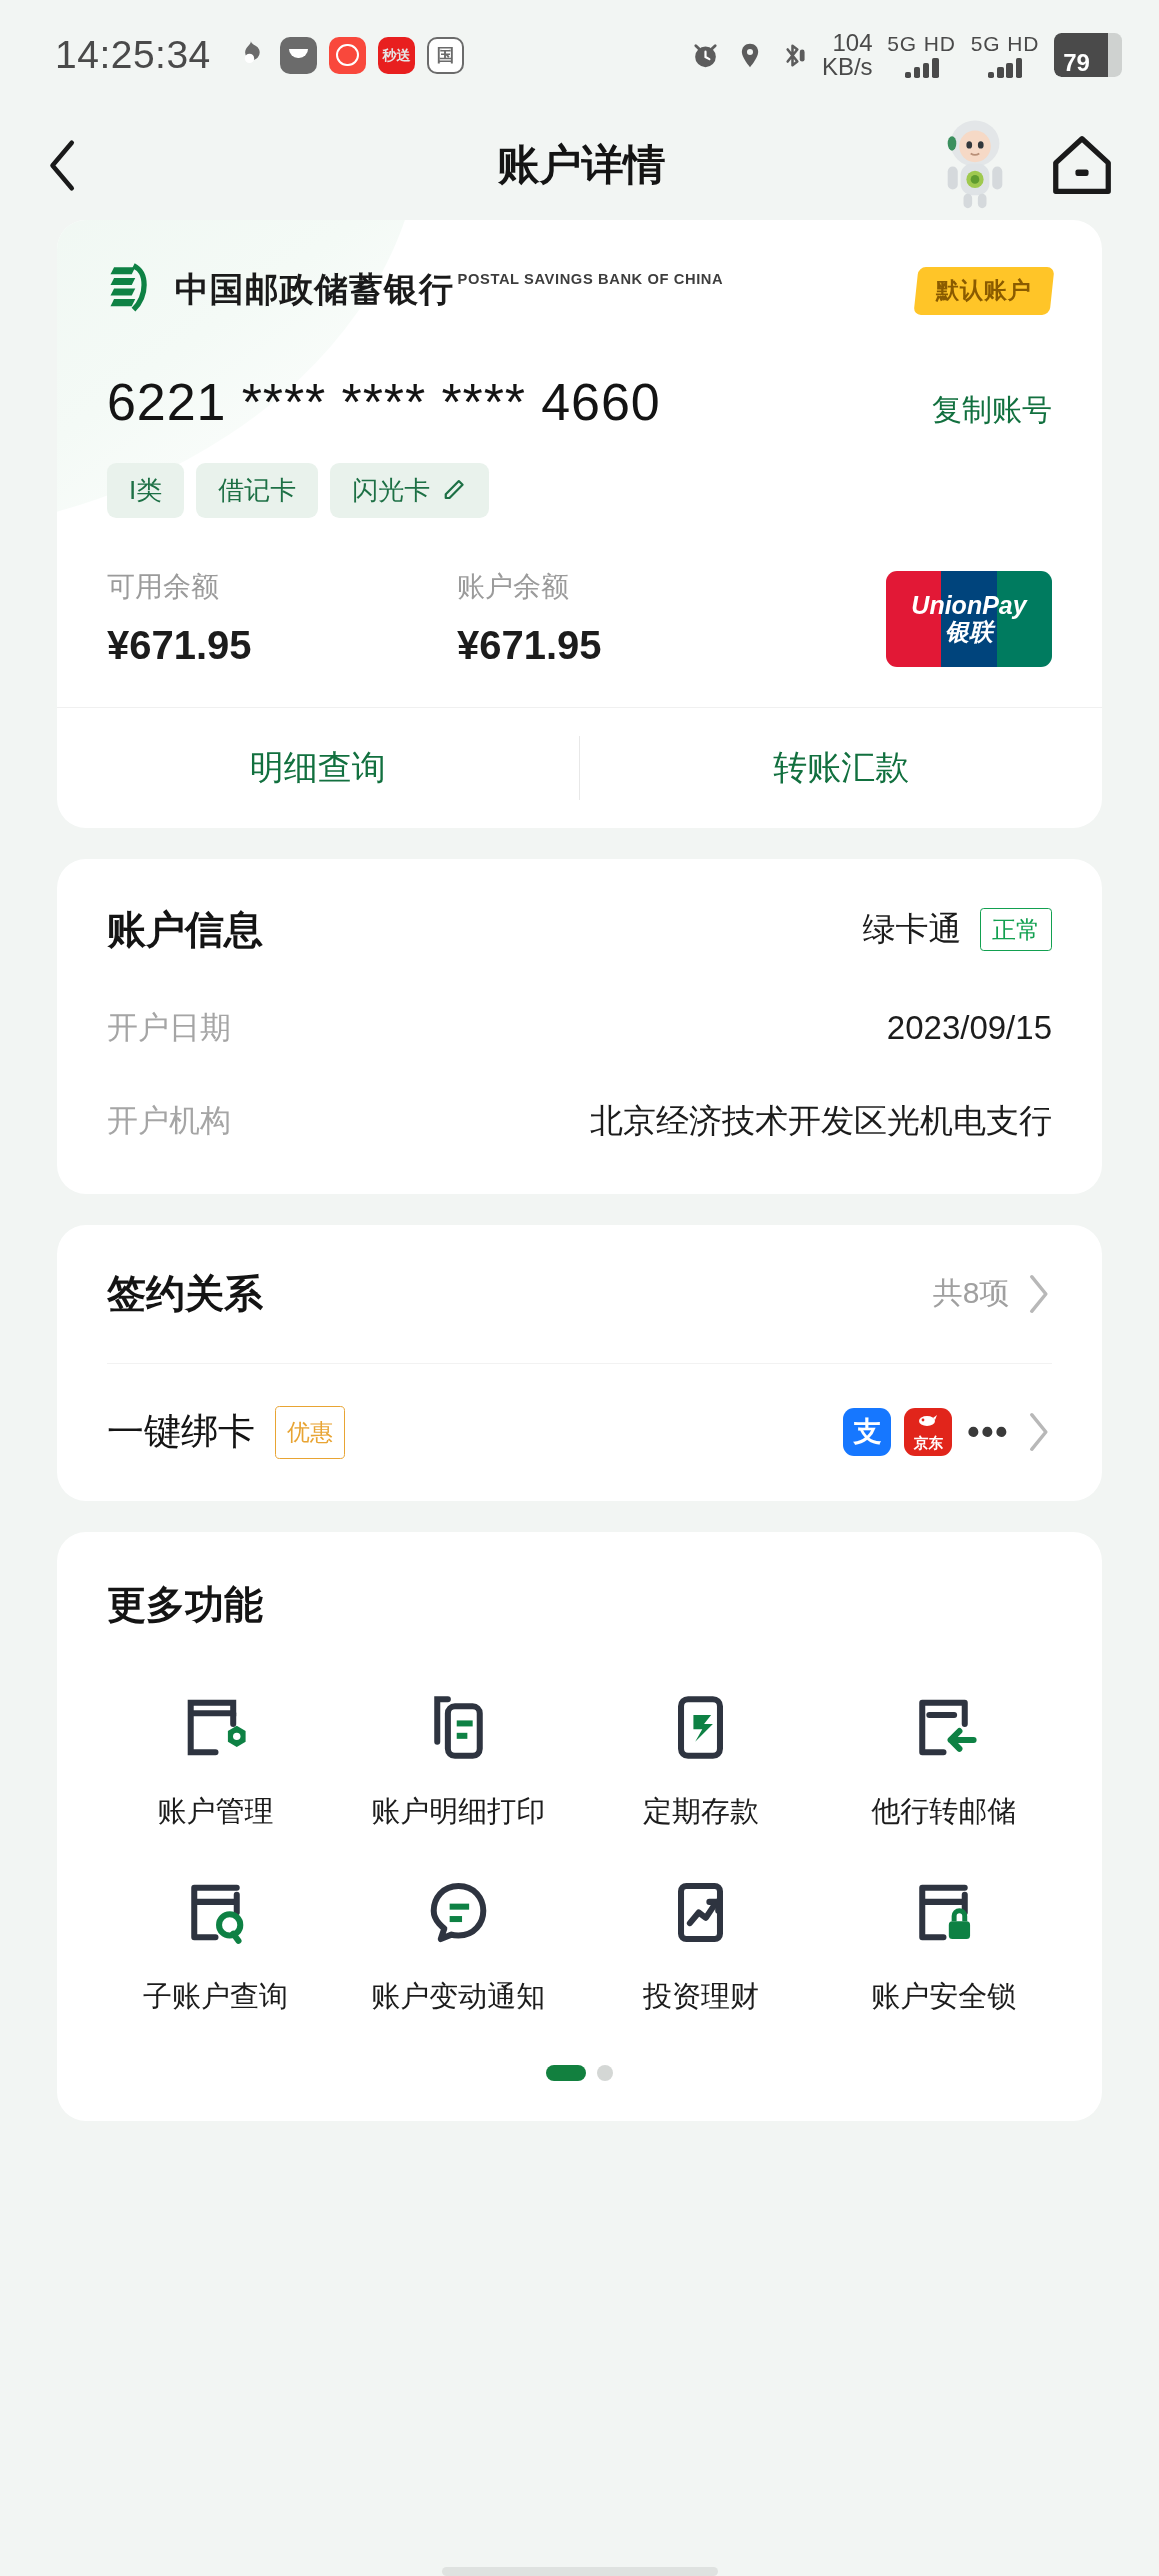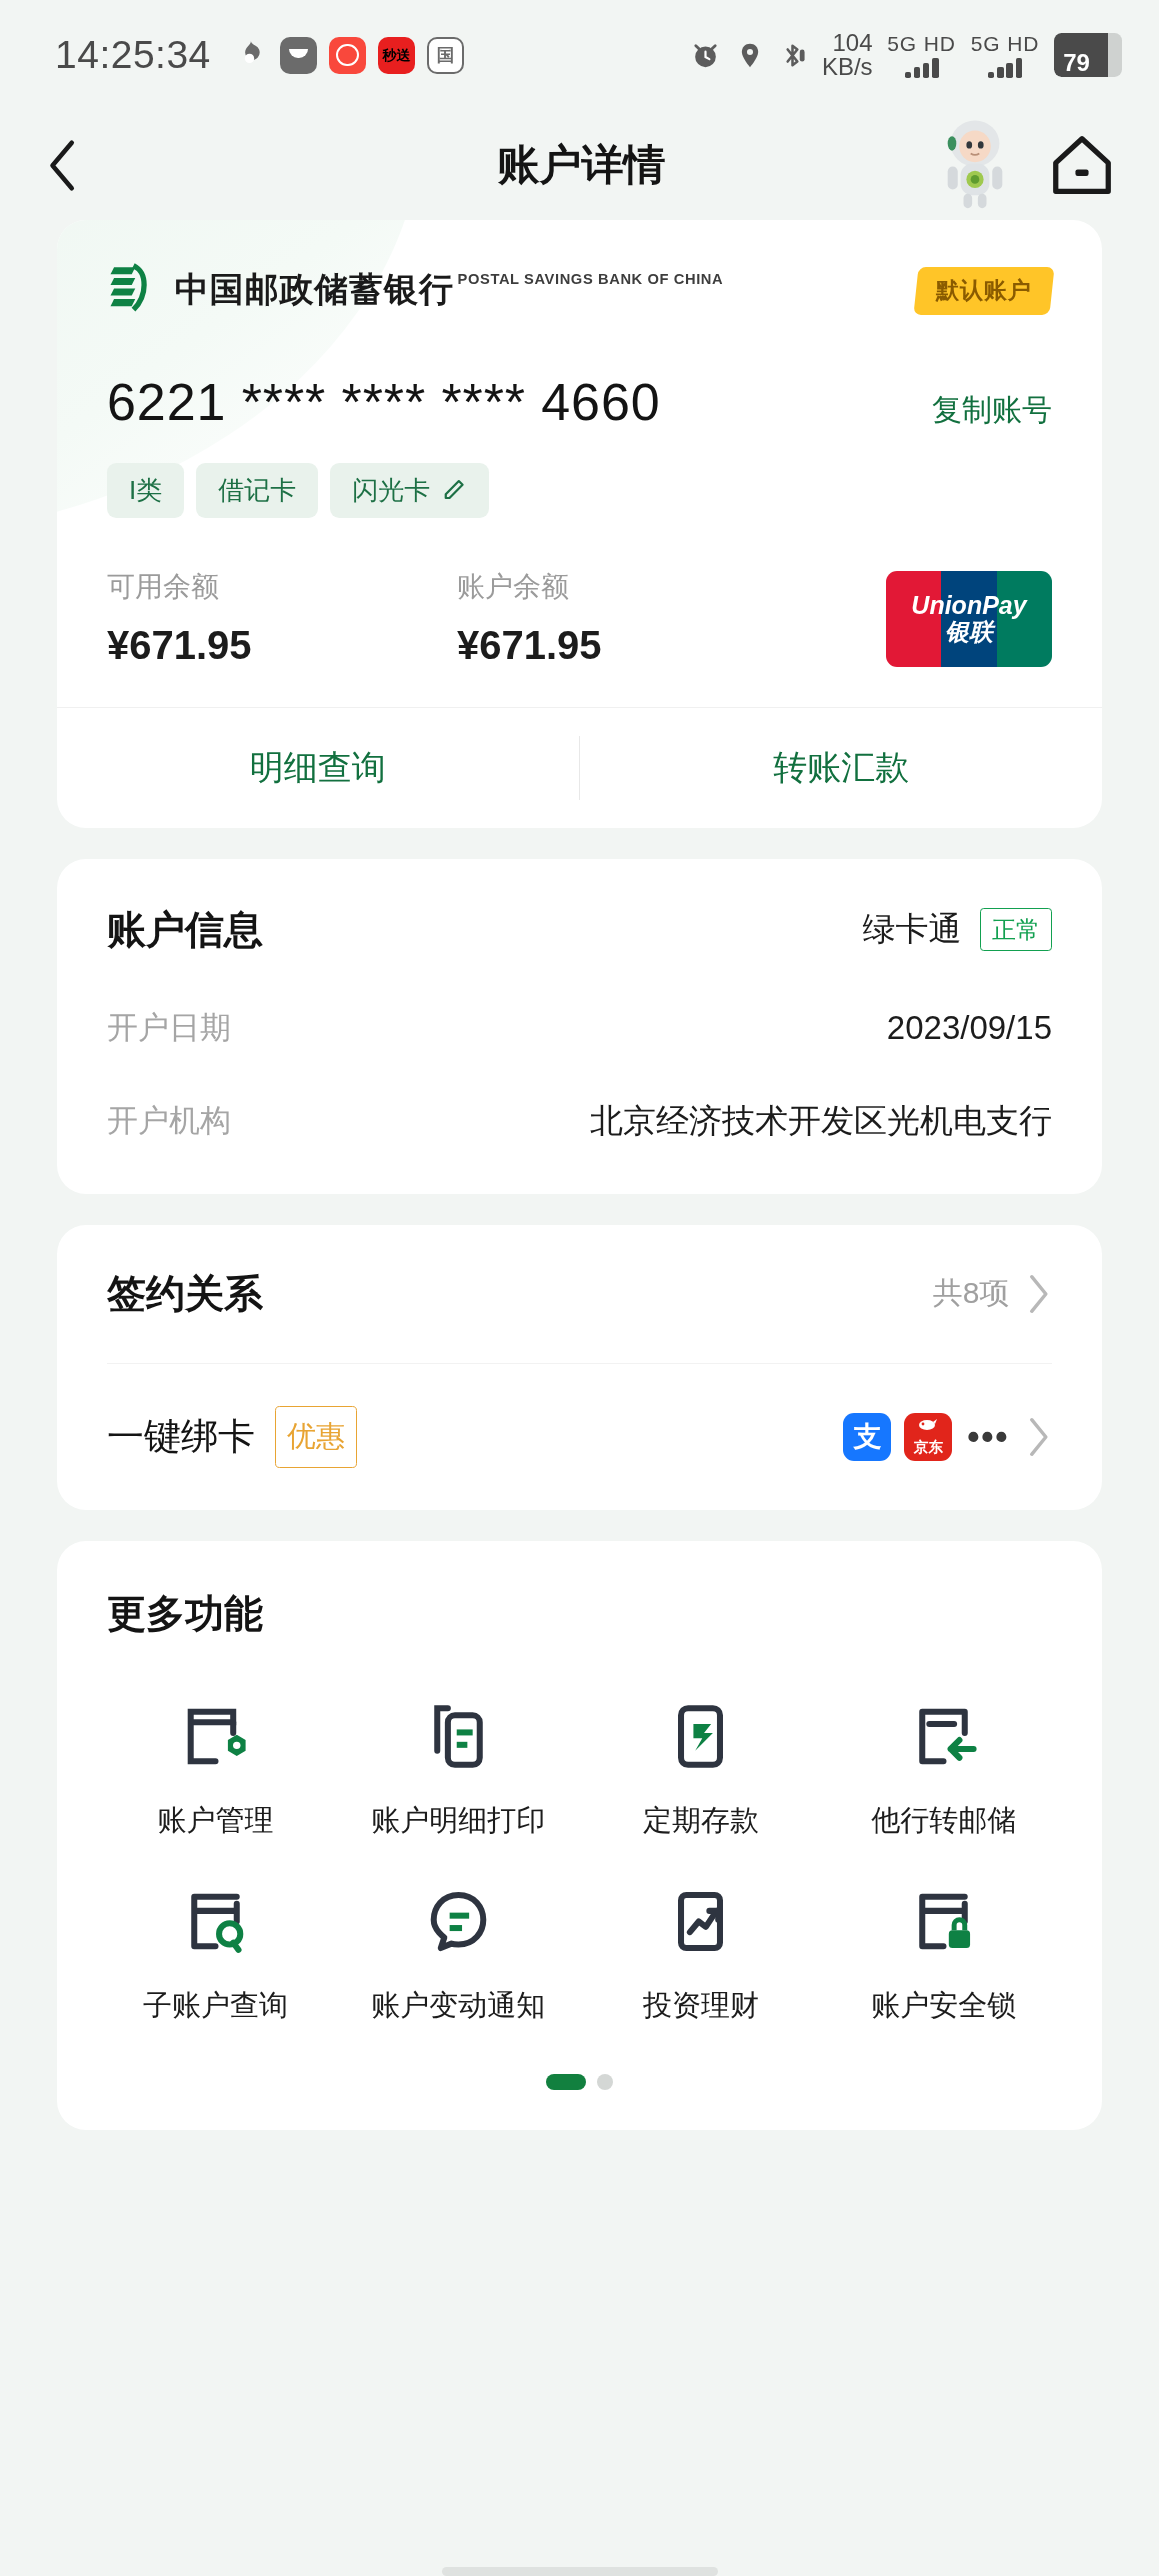--- a/index.html
+++ b/index.html
@@ -13,21 +13,21 @@
 
   
   .statusbar {
     height: 110px; display: flex; align-items: center;
     justify-content: space-between; padding: 0 37px 0 55px;
   }
   .sb-left { display: flex; align-items: center; gap: 14.7px; }
   .sb-time { font-size: 39px; color: #4a4a4a; letter-spacing: 0.5px; font-weight: 400; }
   .sb-appicons { display: flex; align-items: center; gap: 12px; margin-left: 5.5px; }
   .appicon { width: 37px; height: 37px; border-radius: 10px; display: flex; align-items: center; justify-content: center;
-             font-size: 15.6px; color: #000000; overflow: hidden; position: relative; }
+             font-size: 15.6px; color: #e5e5e5; overflow: hidden; position: relative; }
   .ai-flame { background: transparent; color: #6b6b6b; font-size: 35px; line-height: 1; }
   .ai-mail { background: #6b6b6b; border-radius: 10px; }
   .ai-mail::after { content: ""; width: 18.4px; height: 9.2px; border-radius: 0 0 11px 11px; background: #fff; display: block; margin-top: -3.7px; }
   .ai-red1 { background: #f9483c; }
   .ai-red1::after { content:""; width: 18.4px; height: 18.4px; border-radius: 50%; border: 2.8px solid #fff; display: block; }
   .ai-red2 { background: #e81f1f; font-size: 14px; font-weight: bold; line-height: 1; }
   .ai-gray { background: #fff; border: 2.8px solid #6b6b6b; border-radius: 10px; color: #6b6b6b; font-size: 17.5px; font-weight: bold; }
 
   .sb-right { display: flex; align-items: center; gap: 14.7px; }
   .sb-ico { color: #5c5c5c; display: flex; align-items: center; }
@@ -113,21 +113,21 @@
 
   
   .sign-card { padding: 0 50px; }
   .sign-row { display: flex; align-items: center; justify-content: space-between; padding: 42px 0; }
   .sign-row + .sign-row { border-top: 1.8px solid #f2f2f2; }
   .sign-title { font-size: 39px; font-weight: bold; color: #141414; }
   .sign-right { display: flex; align-items: center; gap: 14.7px; }
   .sign-count { font-size: 30px; color: #a0a0a0; }
   .bind-left { display: flex; align-items: center; gap: 20px; }
   .bind-title { font-size: 37px; color: #141414; }
-  .promo-badge { border: 1.8px solid #e8a433; color: #e8a433; font-size: 29px; padding: 10px 11px; border-radius: 4.6px; }
+  .promo-badge { border: 1.8px solid #e8a433; color: #e8a433; font-size: 23px; padding: 10px 11px; border-radius: 4.6px; }
   .bind-icons { display: flex; align-items: center; gap: 13px; }
   .mini-icon { width: 48px; height: 48px; border-radius: 11px; display: flex; align-items: center; justify-content: center; color: #fff; font-size: 28px; font-weight: bold; }
   .mi-alipay { background: #1677ff; }
   .mi-jd { background: #e1251b; flex-direction: column; font-size: 14.7px; line-height: 1; gap: 1.8px; }
   .dots3 { color: #3a3a3a; font-size: 35px; letter-spacing: 1.8px; font-weight: bold; line-height: 0.4; }
 
   
   .more-card { padding: 46px 37px 40px 37px; }
   .more-title { font-size: 39px; font-weight: bold; color: #141414; padding-left: 13px; }
   .grid { display: grid; grid-template-columns: repeat(4, 1fr); row-gap: 37px; margin-top: 52px; }

